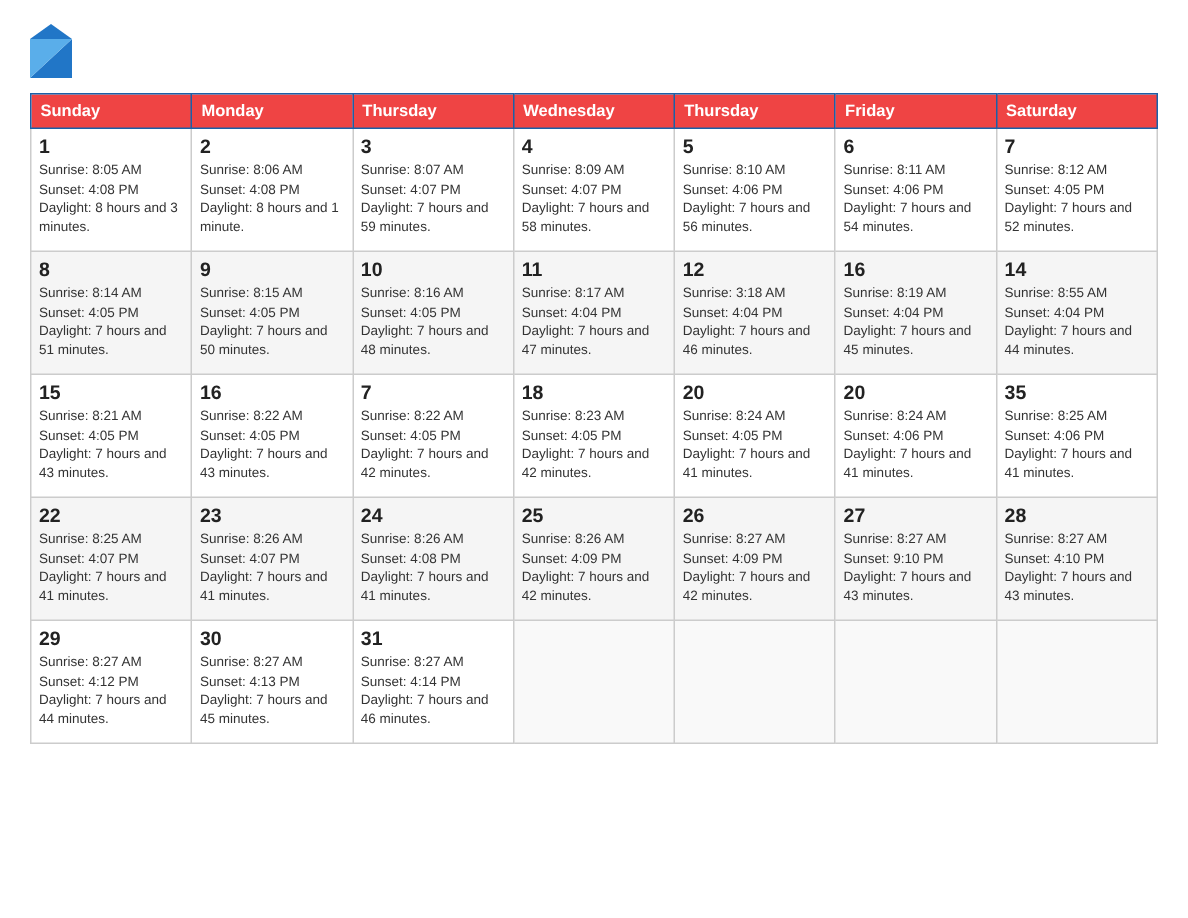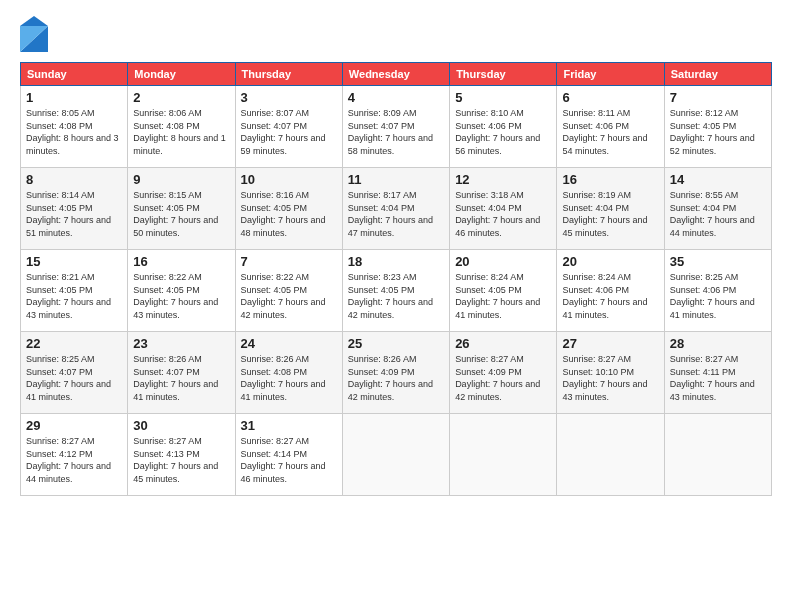--- a/index.html
+++ b/index.html
@@ -342,29 +342,29 @@
         <div class="day-info">
           <span>Sunrise: 8:27 AM</span><br>
           <span>Sunset: 4:09 PM</span><br>
           <span>Daylight: 7 hours and 42 minutes.</span>
         </div>
       </td>
           <td>
         <span class="day-num">27</span>
         <div class="day-info">
           <span>Sunrise: 8:27 AM</span><br>
-          <span>Sunset: 10:10 PM</span><br>
+          <span>Sunset: 9:10 PM</span><br>
           <span>Daylight: 7 hours and 43 minutes.</span>
         </div>
       </td>
           <td>
         <span class="day-num">28</span>
         <div class="day-info">
           <span>Sunrise: 8:27 AM</span><br>
-          <span>Sunset: 4:11 PM</span><br>
+          <span>Sunset: 4:10 PM</span><br>
           <span>Daylight: 7 hours and 43 minutes.</span>
         </div>
       </td>
         </tr>
         <tr>
           <td>
         <span class="day-num">29</span>
         <div class="day-info">
           <span>Sunrise: 8:27 AM</span><br>
           <span>Sunset: 4:12 PM</span><br>

